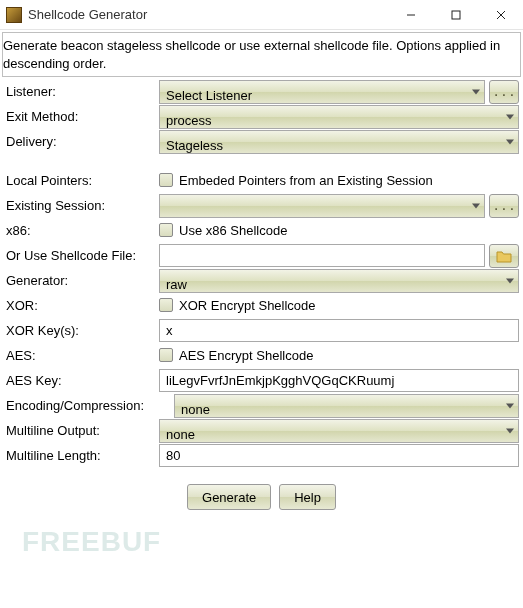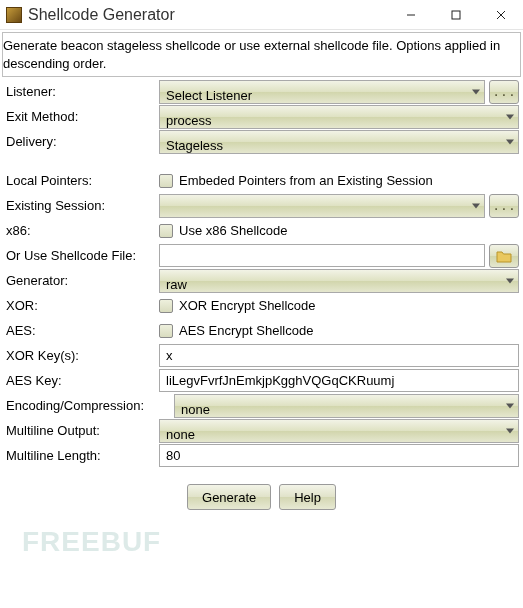--- a/index.html
+++ b/index.html
@@ -25,21 +25,21 @@
   }
   .titlebar .app-icon {
     width: 16px; height: 16px;
     margin: 0 6px;
     background: linear-gradient(135deg,#c49a3a 0%,#6b4a14 100%);
     border: 1px solid #5a3c0c;
   }
   .titlebar .title {
     flex: 1;
     color: #333;
-    font-size: 16px;
+    font-size: 13px;
   }
   .winbtn {
     width: 45px; height: 30px;
     display: flex;
     align-items: center;
     justify-content: center;
     color: #222;
   }
   .winbtn svg { stroke: #222; }
 
@@ -122,21 +122,20 @@
     justify-content: center;
     color: #5a5a3a;
     font-family: monospace;
     font-size: 13px;
   }
   .browse svg { display:block; }
 
   
   .chk {
     display: flex;
-    align-items: center;
     gap: 6px;
   }
   .chk .box {
     width: 14px; height: 14px;
     border: 1px solid #8a8a8a;
     background: linear-gradient(#eef0dd,#d9dcbf);
     border-radius: 2px;
   }
 
   
@@ -292,37 +291,37 @@
     <div class="label">XOR:</div>
     <div class="ctrl">
       <div class="chk">
         <div class="box"></div>
         <span>XOR Encrypt Shellcode</span>
       </div>
     </div>
   </div>
 
   <div class="row">
+    <div class="label">XOR Key(s):</div>
+    <div class="ctrl">
+      <input class="txt" value="x" style="">
+    </div>
+  </div>
+
+  <div class="row">
     <div class="label">AES:</div>
     <div class="ctrl">
       <div class="chk">
         <div class="box"></div>
         <span>AES Encrypt Shellcode</span>
       </div>
     </div>
   </div>
 
   <div class="row">
-    <div class="label">XOR Key(s):</div>
-    <div class="ctrl">
-      <input class="txt" value="x" style="">
-    </div>
-  </div>
-
-  <div class="row">
     <div class="label">AES Key:</div>
     <div class="ctrl">
       <input class="txt" value="liLegvFvrfJnEmkjpKgghVQGqCKRuumj" style="">
     </div>
   </div>
 
   <div class="row">
     <div class="label" style="width:170px">Encoding/Compression:</div>
     <div class="ctrl">
       <div class="combo">

